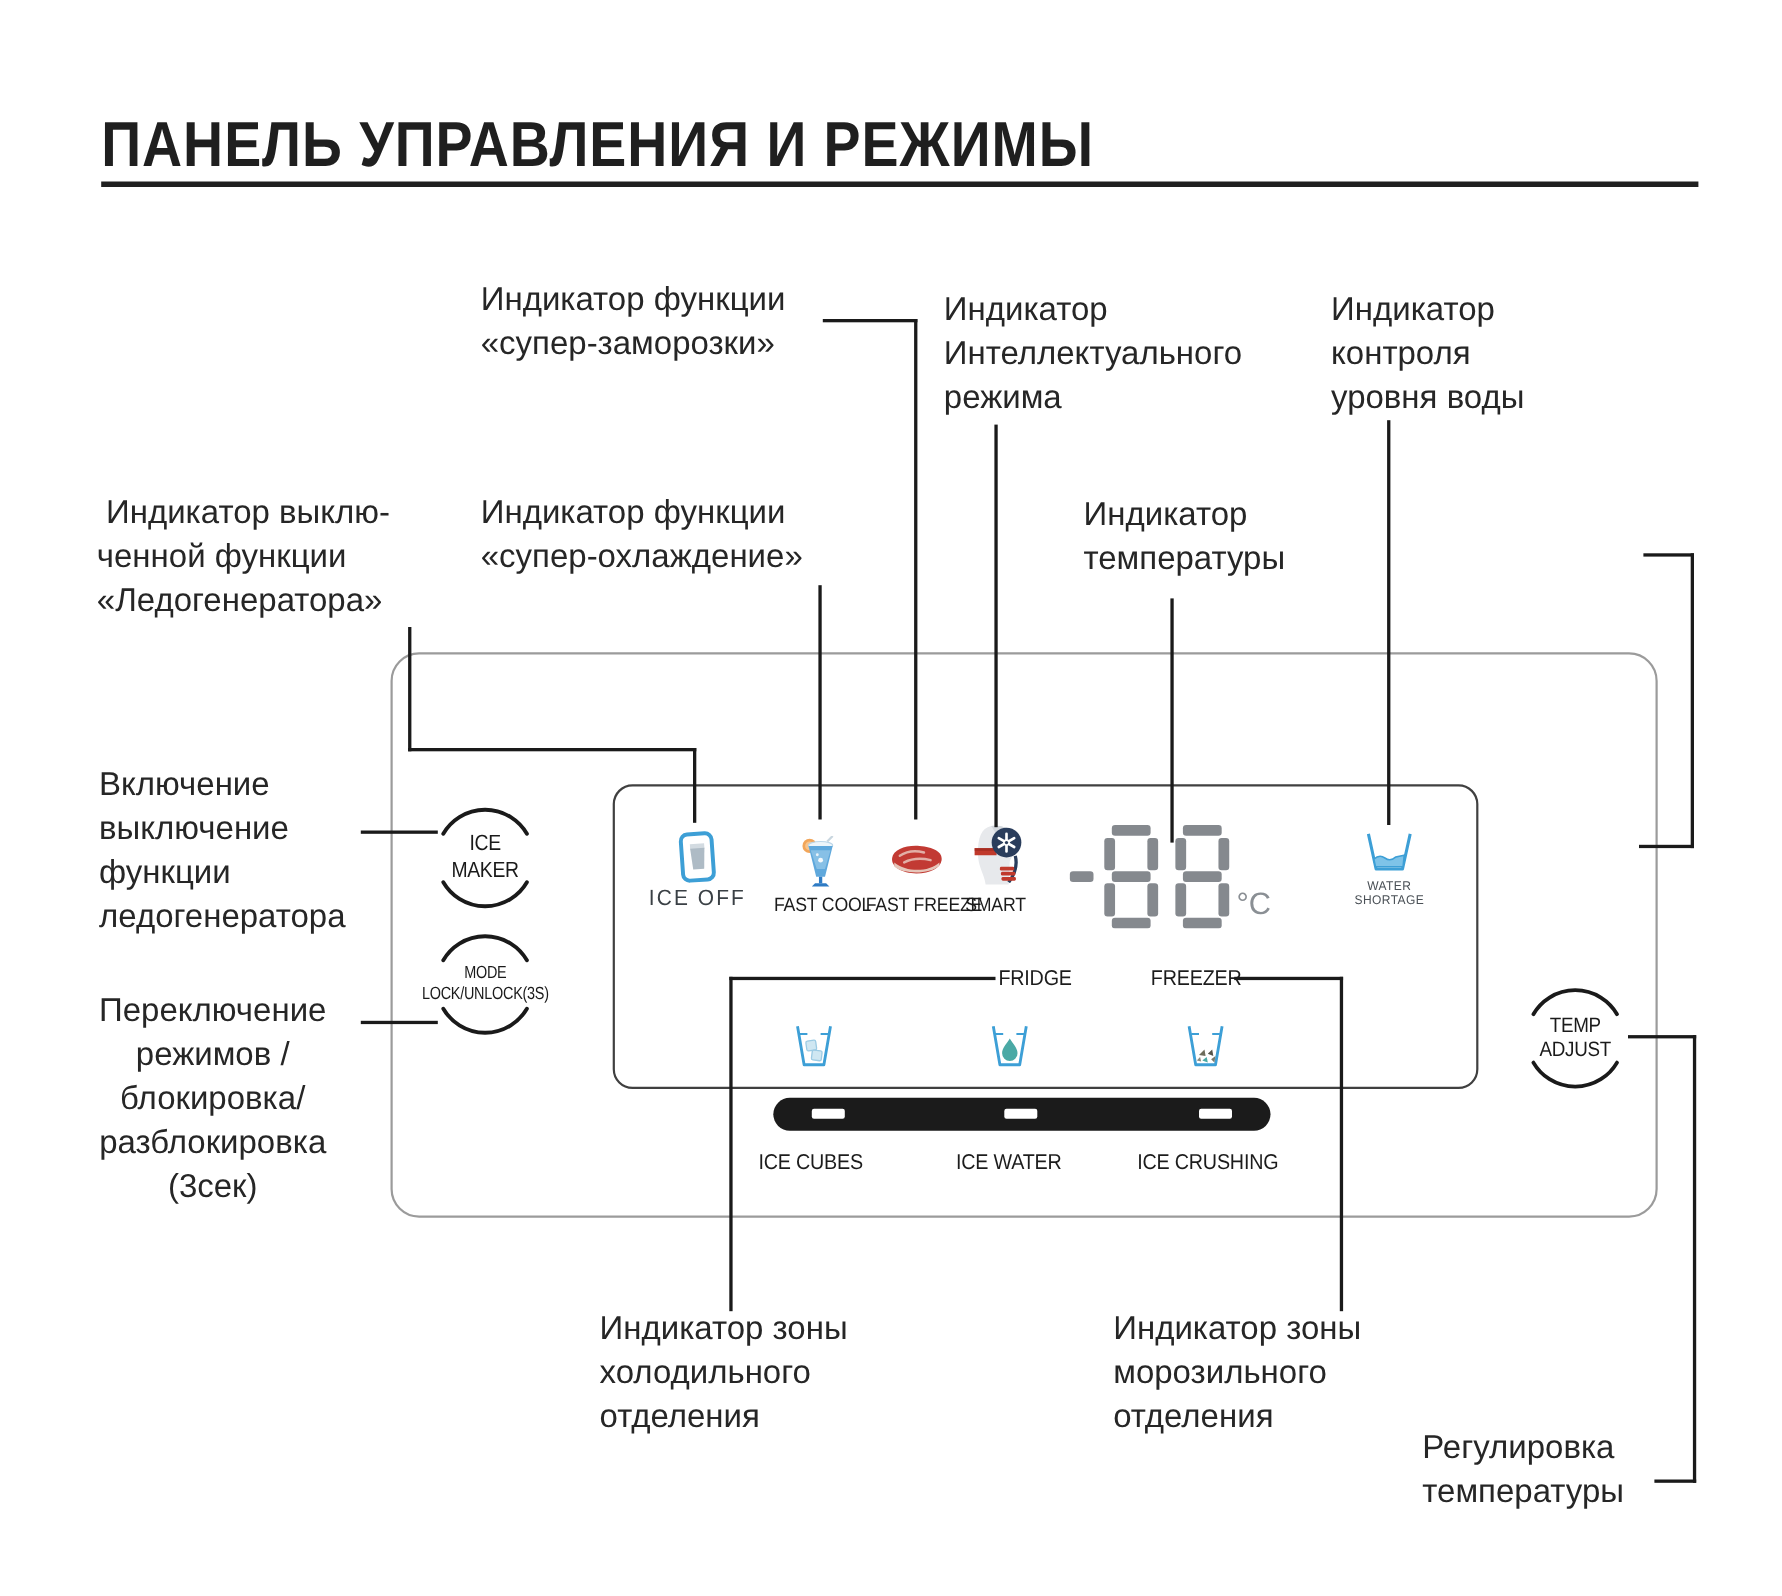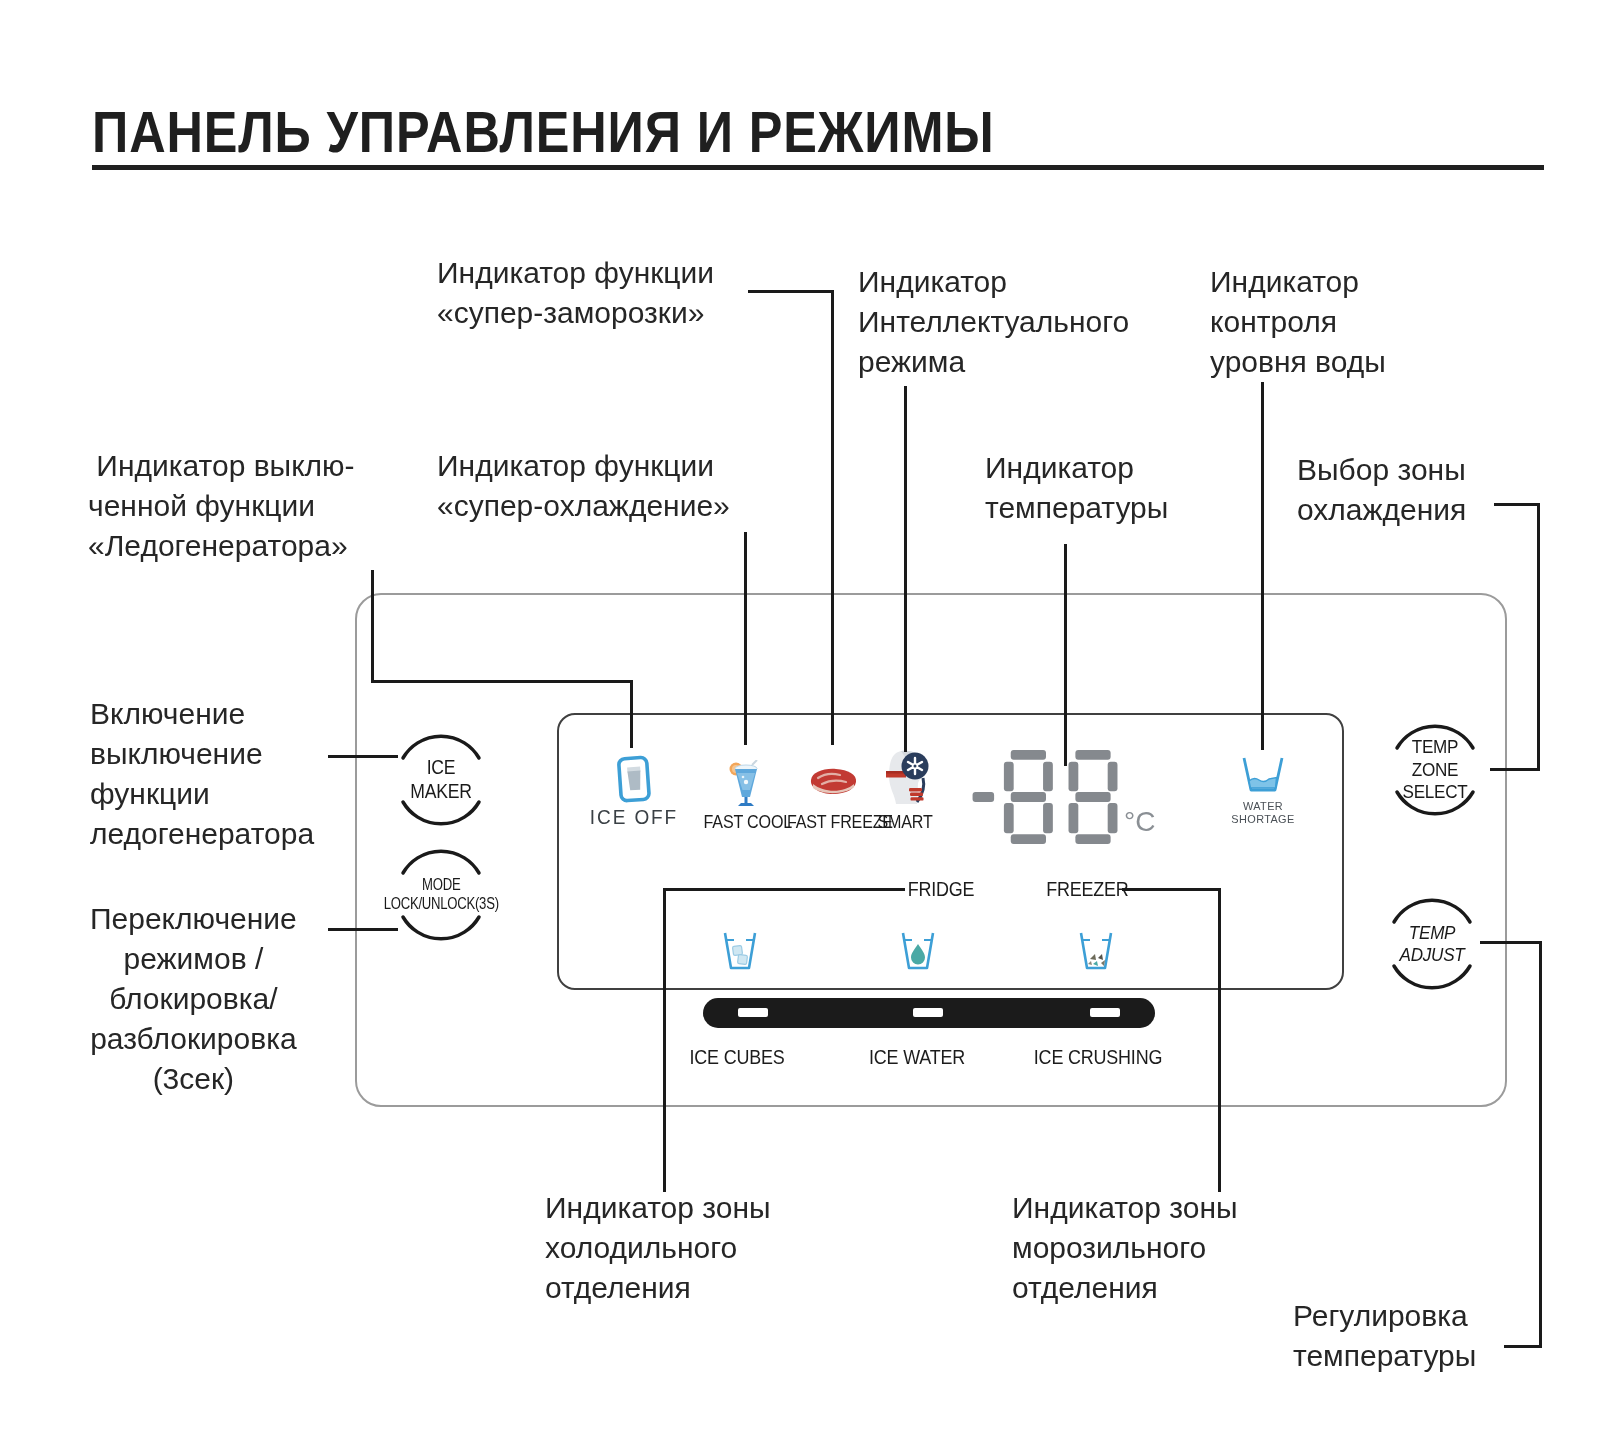--- a/index.html
+++ b/index.html
@@ -48,22 +48,20 @@
   <div class="abs callout" style="left:1210px;top:262px;">Индикатор
 контроля
 уровня воды</div>
   <div class="abs callout" style="left:88px;top:446px;">&nbsp;Индикатор выклю-
 ченной функции
 «Ледогенератора»</div>
   <div class="abs callout" style="left:437px;top:446px;">Индикатор функции
 «супер-охлаждение»</div>
   <div class="abs callout" style="left:985px;top:448px;">Индикатор
 температуры</div>
-  <div class="abs callout" style="left:1297px;top:450px;">Выбор зоны
-охлаждения</div>
   <div class="abs callout" style="left:90px;top:656px;margin-top:38px;">Включение
 выключение
 функции
 ледогенератора</div>
   <div class="abs callout" style="left:90px;top:899px;text-align:center;">Переключение
 режимов /
 блокировка/
 разблокировка
 (3сек)</div>
   <div class="abs callout" style="left:545px;top:1188px;">Индикатор зоны
@@ -108,29 +106,21 @@
     <div class="btn-text">ICE MAKER</div>
   </div>
   <div class="abs circle-btn" style="left:391px;top:845px;">
     <svg width="100" height="100" viewBox="0 0 100 100">
       <path d="M12,28 A44,44 0 0 1 88,28" fill="none" stroke="#1a1a1a" stroke-width="3.5" stroke-linecap="round"></path>
       <path d="M12,72 A44,44 0 0 0 88,72" fill="none" stroke="#1a1a1a" stroke-width="3.5" stroke-linecap="round"></path>
     </svg>
     <div class="btn-text small">MODE
 LOCK/UNLOCK(3S)</div>
   </div>
-  <div class="abs circle-btn" style="left:1385px;top:720px;">
-    <svg width="100" height="100" viewBox="0 0 100 100">
-      <path d="M12,28 A44,44 0 0 1 88,28" fill="none" stroke="#1a1a1a" stroke-width="3.5" stroke-linecap="round"></path>
-      <path d="M12,72 A44,44 0 0 0 88,72" fill="none" stroke="#1a1a1a" stroke-width="3.5" stroke-linecap="round"></path>
-    </svg>
-    <div class="btn-text mid">TEMP ZONE
-SELECT</div>
-  </div>
-  <div class="abs circle-btn" style="left:1382px;top:894px;font-style:italic;">
+  <div class="abs circle-btn" style="left:1382px;top:894px;">
     <svg width="100" height="100" viewBox="0 0 100 100">
       <path d="M12,28 A44,44 0 0 1 88,28" fill="none" stroke="#1a1a1a" stroke-width="3.5" stroke-linecap="round"></path>
       <path d="M12,72 A44,44 0 0 0 88,72" fill="none" stroke="#1a1a1a" stroke-width="3.5" stroke-linecap="round"></path>
     </svg>
     <div class="btn-text mid">TEMP
 ADJUST</div>
   </div>
 
   <svg class="abs icon" style="left:616px;top:754px;" width="38" height="52" viewBox="0 0 38 52">
     <rect x="4" y="4" width="28" height="42" rx="6" fill="#fff" stroke="#3D9FD6" stroke-width="3.6" transform="rotate(-4 19 26)"></rect>

